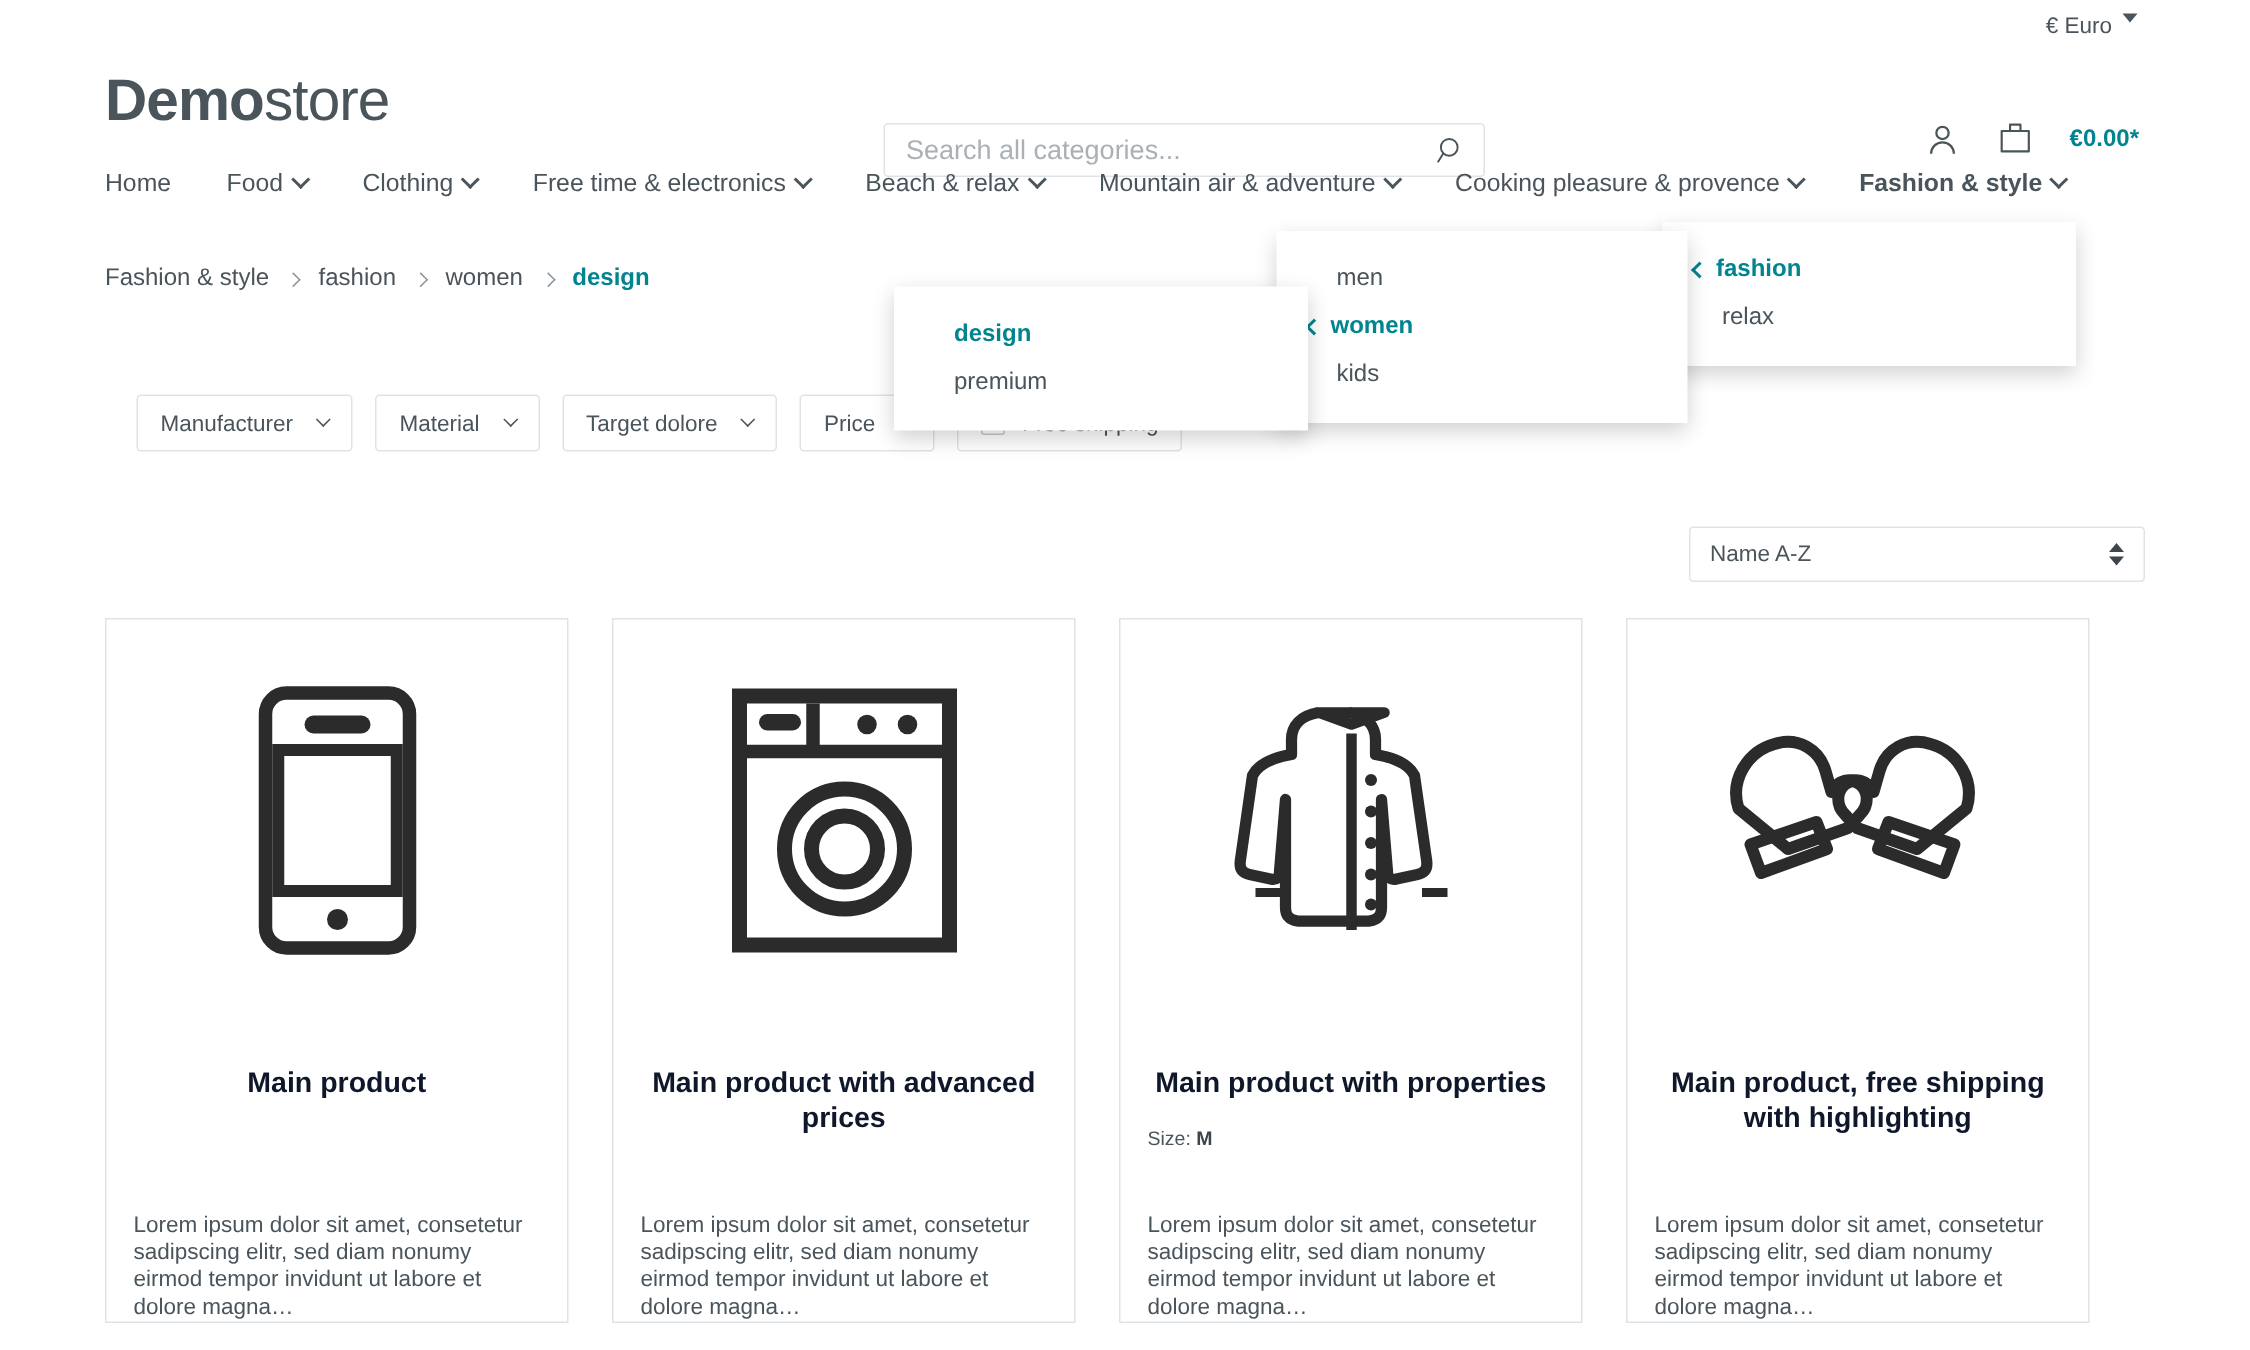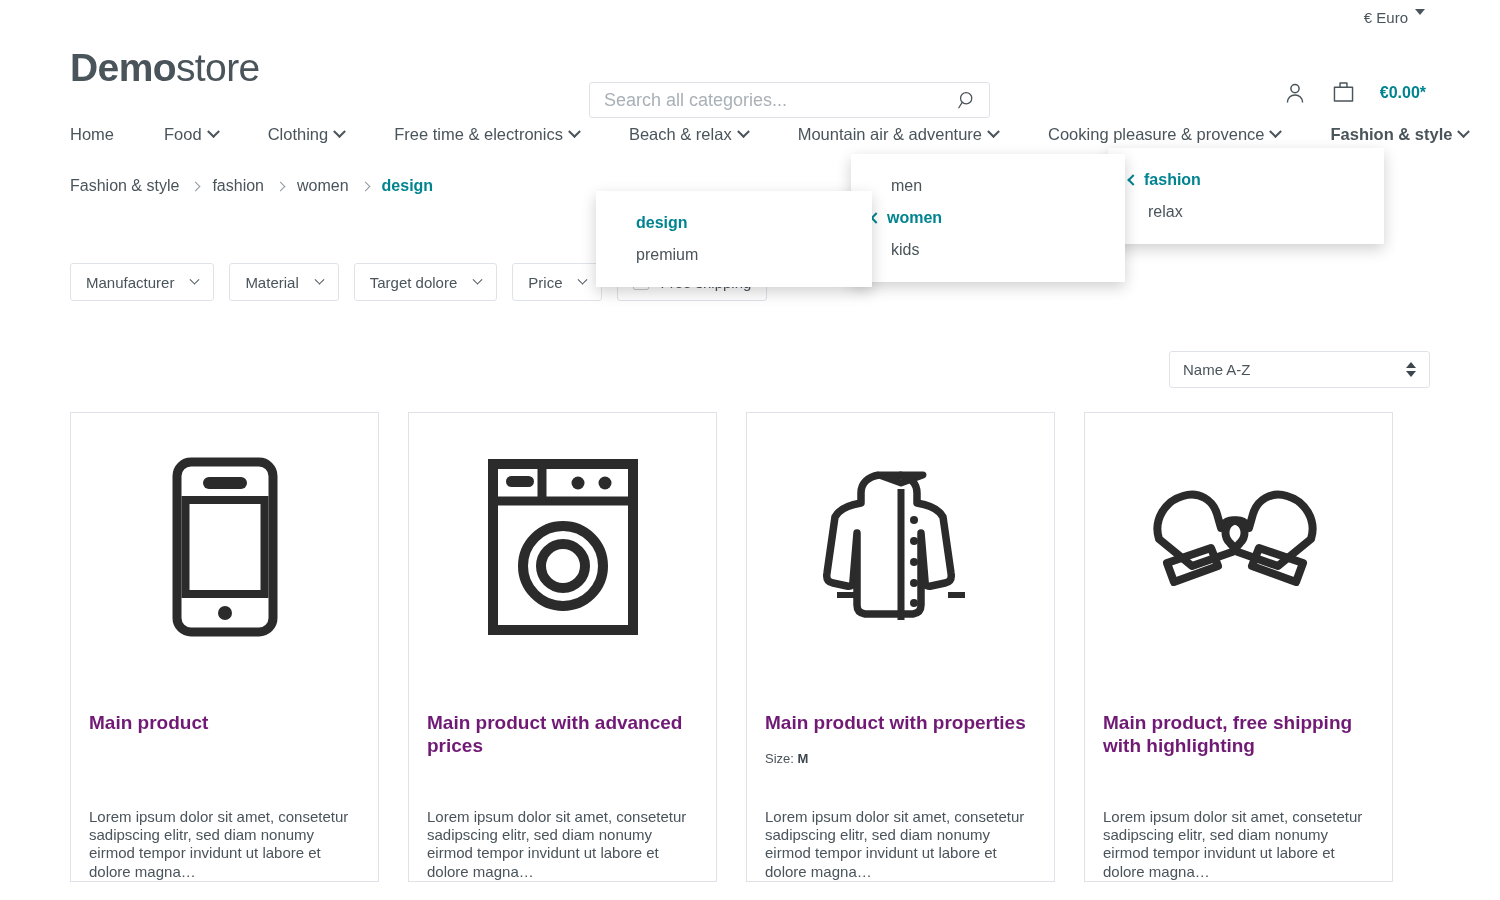--- a/index.html
+++ b/index.html
@@ -99,22 +99,22 @@
   .cart-price {
     font-size: 16px;
     font-weight: 700;
     color: #008490;
     cursor: pointer;
   }
 
   
   .mainnav {
     display: flex;
-    align-items: flex-end;
-    gap: 13px;
+    align-items: center;
+    gap: 0;
     padding: 0 70px;
     height: 44px;
     position: relative;
     z-index: 30;
   }
   .navitem {
     font-size: 16.5px;
     color: #4a545b;
     display: flex;
     align-items: center;
@@ -189,20 +189,21 @@
     transform: rotate(45deg);
   }
 
   
   .filters {
     display: flex;
     align-items: center;
     gap: 15px;
     padding: 0 70px;
     margin-top: 68px;
+    margin-left: 21px;
   }
   .filter-btn {
     height: 38px;
     border: 1px solid #dfe3e8;
     border-radius: 3px;
     background: #fff;
     display: flex;
     align-items: center;
     gap: 17px;
     padding: 0 15px;
@@ -241,21 +242,21 @@
   }
 
   
   .sortrow {
     display: flex;
     justify-content: flex-end;
     padding: 0 70px;
     margin-top: 50px;
   }
   .sort-select {
-    width: 261px;
+    width: 304px;
     height: 37px;
     border: 1px solid #dfe3e8;
     border-radius: 3px;
     background: #fff;
     display: flex;
     align-items: center;
     justify-content: space-between;
     padding: 0 13px 0 13px;
     font-size: 15px;
     color: #4a545b;
@@ -296,24 +297,25 @@
     height: 215px;
     display: flex;
     align-items: center;
     justify-content: center;
     margin-top: 8px;
     cursor: pointer;
   }
   .card-title {
     font-size: 19px;
     font-weight: 700;
-    color: #701a75;
+    color: #0f172a;
     line-height: 1.2;
     margin-top: 58px;
     cursor: pointer;
+    text-align: center;
   }
   .card-props {
     font-size: 13px;
     color: #4a545b;
     margin-top: 16px;
   }
   .card-props b { font-weight: 700; color: #3d464d; }
   .card-desc {
     font-size: 15px;
     color: #4a545b;

